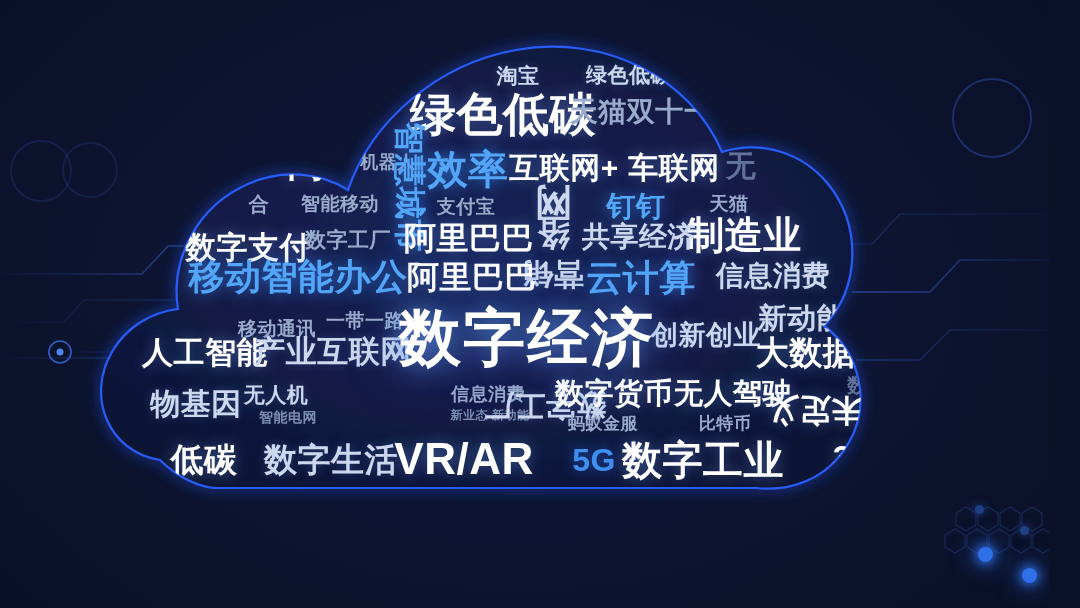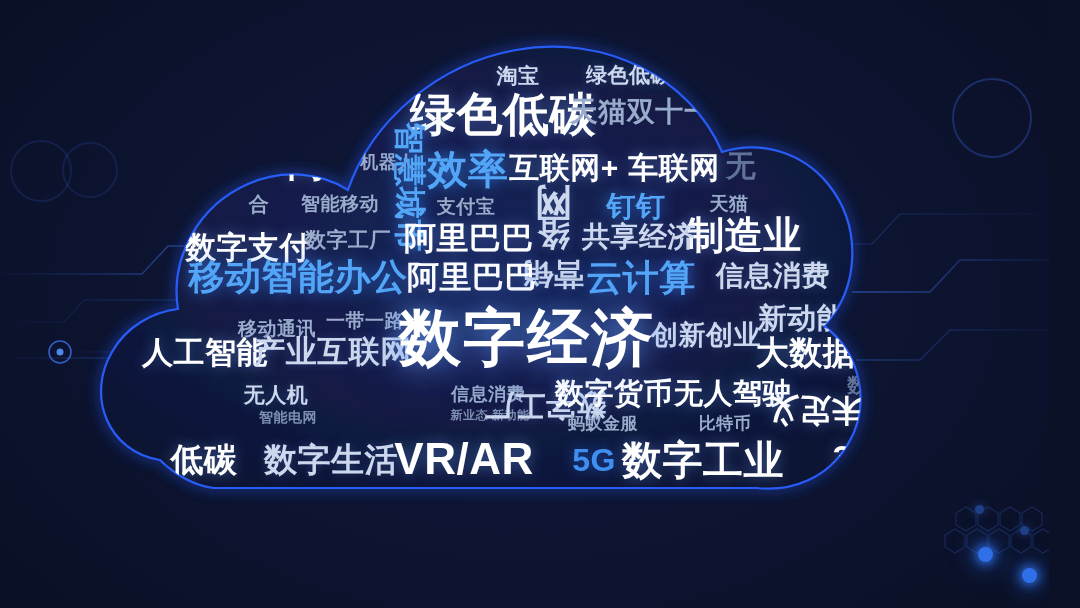--- a/index.html
+++ b/index.html
@@ -200,20 +200,21 @@
       <div class="w c-soft" style="left: 773px; top: 276px; font-size: 28px; transform: translate(-50%, -50%);">信息消费</div>
       <div class="w c-vdim" style="left: 864px; top: 274px; font-size: 22px; transform: translate(-50%, -50%);">机</div>
       <div class="w c-dim" style="left: 277px; top: 320px; font-size: 19px; transform: translate(-50%, -50%); margin-top: 8px;">移动通讯</div>
       <div class="w c-dim" style="left: 365px; top: 320px; font-size: 19px; transform: translate(-50%, -50%);">一带一路</div>
       <div class="w c-soft" style="left: 706px; top: 335px; font-size: 27px; transform: translate(-50%, -50%);">创新创业</div>
       <div class="w c-soft" style="left: 802px; top: 318px; font-size: 29px; transform: translate(-50%, -50%);">新动能</div>
       <div class="w c-white" style="left: 205px; top: 352px; font-size: 31px; transform: translate(-50%, -50%);">人工智能</div>
       <div class="w c-soft" style="left: 333px; top: 351px; font-size: 31px; transform: translate(-50%, -50%);">产业互联网</div>
       <div class="w c-white" style="left: 806px; top: 352px; font-size: 33px; transform: translate(-50%, -50%);">大数据</div>
       <div class="w c-vdim" style="left: 872px; top: 348px; font-size: 21px; transform: translate(-50%, -50%);">移动</div>
+      <div class="w c-soft" style="left: 196px; top: 404px; font-size: 30px; transform: translate(-50%, -50%);">物基因</div>
       <div class="w c-soft" style="left: 276px; top: 394px; font-size: 21px; transform: translate(-50%, -50%);">无人机</div>
       <div class="w c-faint" style="left: 288px; top: 417px; font-size: 14px; transform: translate(-50%, -50%);">智能电网</div>
       <div class="w c-dim" style="left: 488px; top: 394px; font-size: 18px; transform: translate(-50%, -50%);">信息消费</div>
       <div class="w c-faint" style="left: 490px; top: 415px; font-size: 12px; transform: translate(-50%, -50%);">新业态 新动能</div>
       <div class="w c-soft" style="left: 545px; top: 405px; font-size: 30px; transform: translate(-50%, -50%) rotate(180deg);">数字工厂</div>
       <div class="w c-white" style="left: 614px; top: 393px; font-size: 29px; transform: translate(-50%, -50%);">数字货币</div>
       <div class="w c-white" style="left: 733px; top: 393px; font-size: 29px; transform: translate(-50%, -50%);">无人驾驶</div>
       <div class="w c-white" style="left: 815px; top: 410px; font-size: 31px; transform: translate(-50%, -50%) rotate(180deg);">未定义</div>
       <div class="w c-vdim" style="left: 878px; top: 385px; font-size: 20px; transform: translate(-50%, -50%);">数字化</div>
       <div class="w c-dim" style="left: 603px; top: 423px; font-size: 17px; transform: translate(-50%, -50%);">蚂蚁金服</div>

